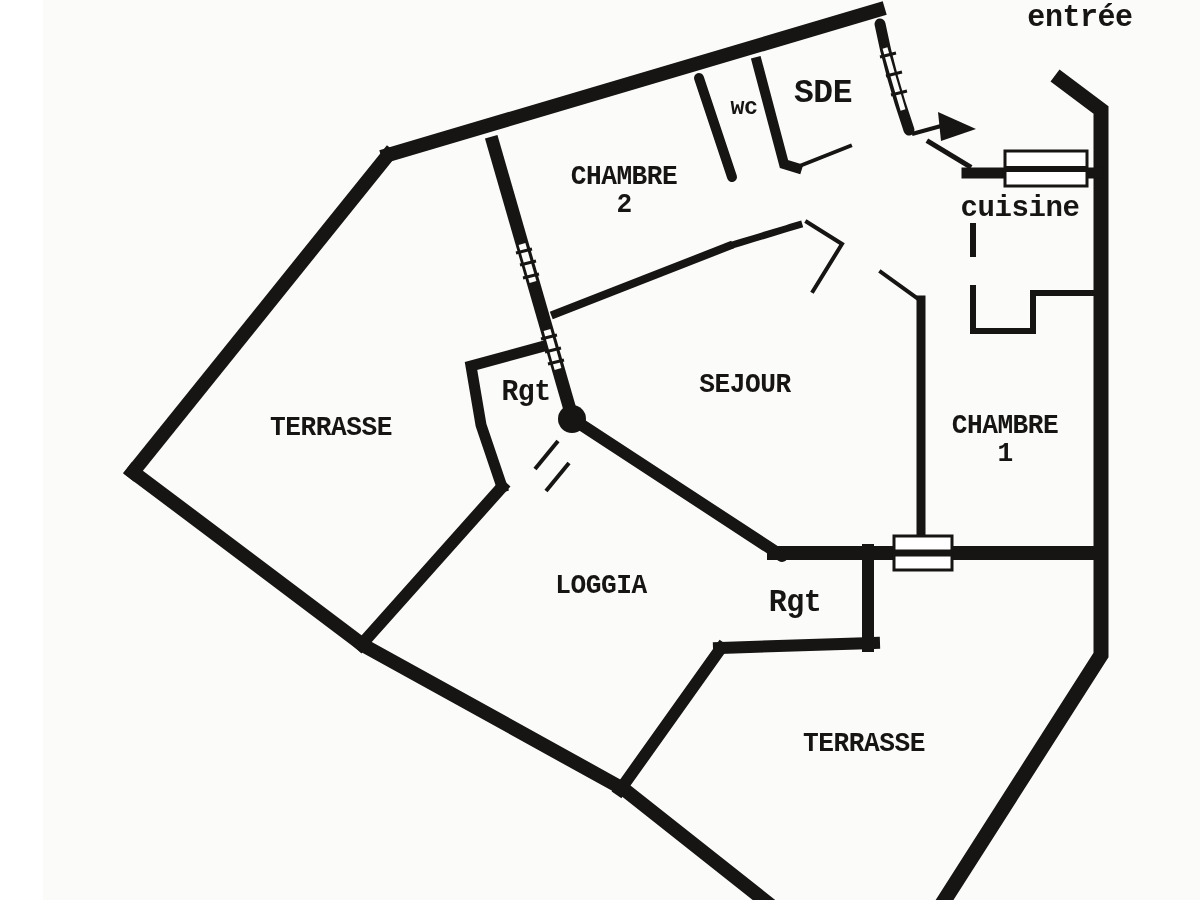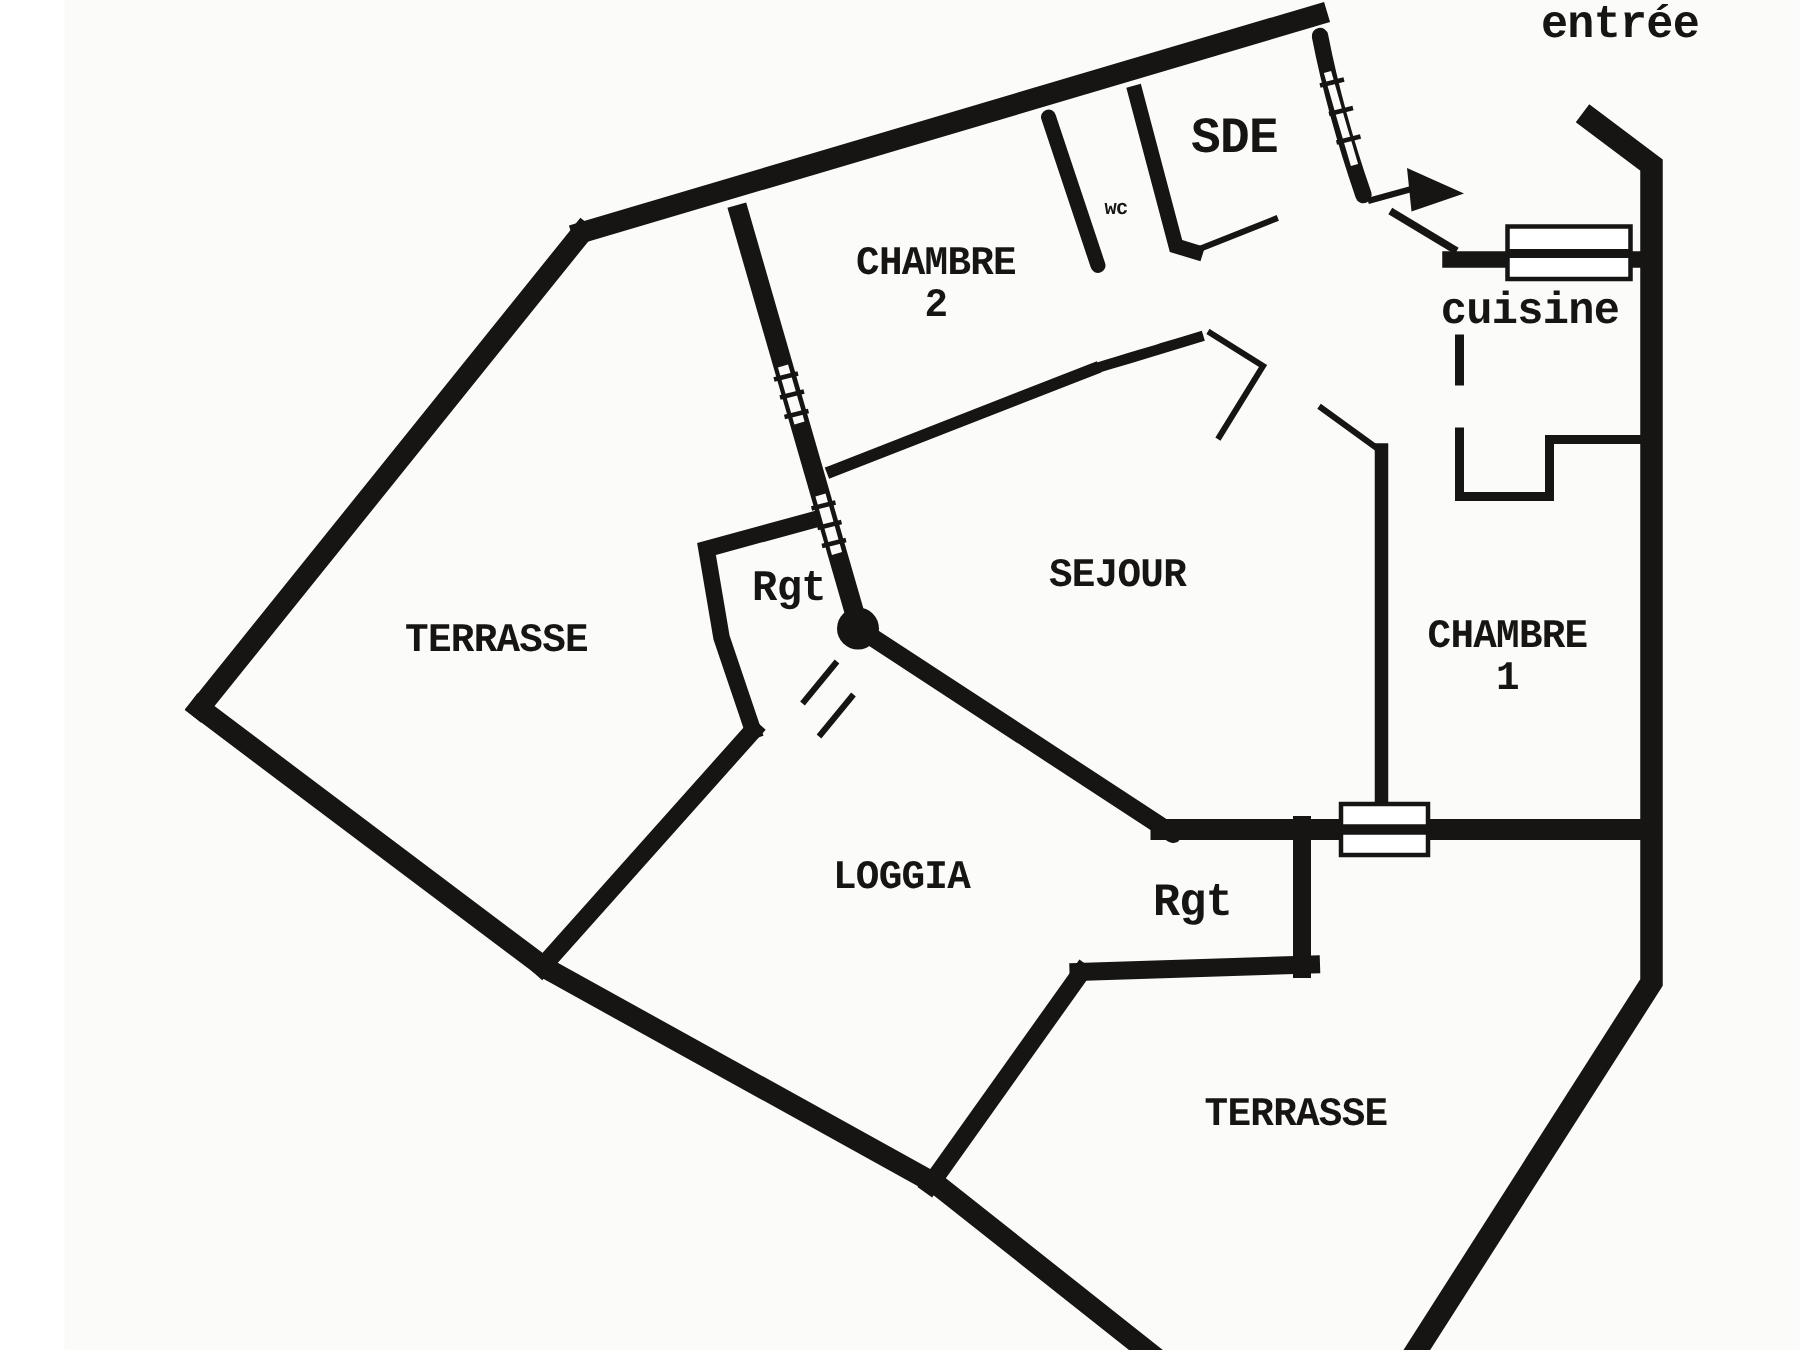--- a/index.html
+++ b/index.html
@@ -109,21 +109,21 @@
     <g stroke="#171513" stroke-width="4" fill="none">
       <path d="M492,469 L515,441"></path>
       <path d="M503,491 L526,463"></path>
     </g>
   </svg>
 
   <div class="room-label" style="left:1037px;top:18px;font-size:31px;">entrée</div>
 
   <div class="room-label" style="left:780px;top:94px;font-size:34px;">SDE</div>
 
-  <div class="room-label" style="left:701px;top:140px;font-size:14px;">wc</div>
+  <div class="room-label" style="left:701px;top:108px;font-size:24px;">wc</div>
 
   <div class="room-label" style="left:581px;top:191px;font-size:27px;">
     <span>CHAMBRE</span>
     <span class="l2">2</span>
   </div>
 
   <div class="room-label" style="left:977px;top:209px;font-size:30px;">cuisine</div>
 
   <div class="room-label" style="left:288px;top:428px;font-size:27px;">TERRASSE</div>
 

